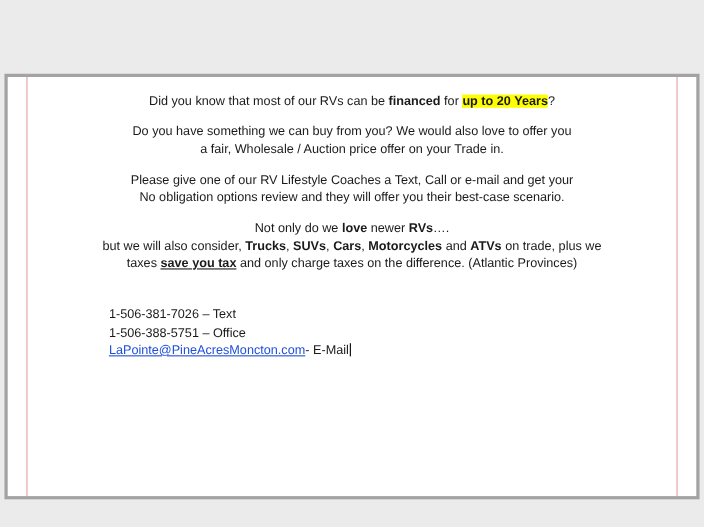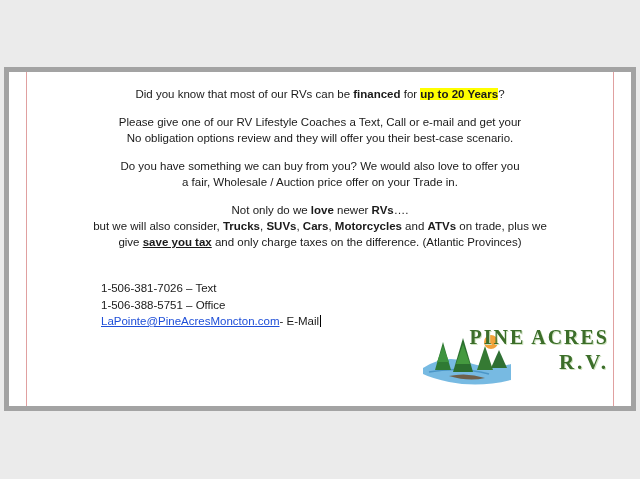--- a/index.html
+++ b/index.html
@@ -27,23 +27,23 @@
     width: 640px;
     height: 479px;
     background: #ebebeb;
   }
   
   .doc-sheet {
     position: absolute;
     left: 4px;
     top: 67px;
     width: 632px;
-    height: 344px;
+    height: 387px;
     background: #ffffff;
-    border: 5px solid #a3a3a3;
+    border: 3px solid #a3a3a3;
     box-sizing: border-box;
   }
   
   .margin-guide {
     position: absolute;
     top: 0;
     bottom: 0;
     width: 1px;
     background: #e0a0a0;
   }
@@ -152,60 +152,41 @@
       <div class="margin-guide left"></div>
       <div class="margin-guide right"></div>
 
       <div class="doc-body">
 
         <p class="para">
           <span>Did you know that most of our RVs can be </span><span class="b">financed</span><span> for </span><span class="hl">up to 20 Years</span><span>?</span>
         </p>
 
         <p class="para">
-          <span>Please give one of our RV Lifestyle Coaches a Text, Call or e-mail and get your</span><br>
-          <span>No obligation options review and they will offer you their best-case scenario.</span>
+          <span>Do you have something we can buy from you? We would also love to offer you</span><br>
+          <span>a fair, Wholesale / Auction price offer on your Trade in.</span>
         </p>
 
         <p class="para">
-          <span>Do you have something we can buy from you? We would also love to offer you</span><br>
-          <span>a fair, Wholesale / Auction price offer on your Trade in.</span>
+          <span>Please give one of our RV Lifestyle Coaches a Text, Call or e-mail and get your</span><br>
+          <span>No obligation options review and they will offer you their best-case scenario.</span>
         </p>
 
         <p class="para tight">
           <span>Not only do we </span><span class="b">love</span><span> newer </span><span class="b">RVs</span><span>….</span><br>
           <span>but we will also consider, </span><span class="b">Trucks</span><span>, </span><span class="b">SUVs</span><span>, </span><span class="b">Cars</span><span>, </span><span class="b">Motorcycles</span><span> and </span><span class="b">ATVs</span><span> on trade, plus we</span><br>
-          <span>give </span><span class="b u">save you tax</span><span> and only charge taxes on the difference. (Atlantic Provinces)</span>
+          <span>taxes </span><span class="b u">save you tax</span><span> and only charge taxes on the difference. (Atlantic Provinces)</span>
         </p>
 
         <div class="contact-block">
           <div class="contact-line">1-506-381-7026 – Text</div>
           <div class="contact-line">1-506-388-5751 – Office</div>
           <div class="contact-line">
             <span class="email-link">LaPointe@PineAcresMoncton.com</span><span class="email-suffix">-  E-Mail</span><span class="caret"></span>
           </div>
         </div>
 
       </div>
 
-      <div class="logo">
-        <svg class="logo-art" viewBox="0 0 96 66" xmlns="http://www.w3.org/2000/svg">
-          <ellipse cx="48" cy="33" rx="46" ry="31" fill="#ffffff"></ellipse>
-          <path d="M4 44 Q26 30 48 38 Q72 47 92 40 L92 56 Q60 64 30 58 Q12 54 4 50 Z" fill="#4aa3d8" opacity="0.75"></path>
-          <path d="M10 48 Q40 42 70 50" stroke="#2f7fb5" stroke-width="1.5" fill="none" opacity="0.6"></path>
-          <path d="M16 46 L24 18 L32 46 Z" fill="#2f7a33"></path>
-          <path d="M18 38 L24 22 L30 38 Z" fill="#3f9440"></path>
-          <path d="M34 48 L44 14 L54 48 Z" fill="#2b6e2f"></path>
-          <path d="M37 40 L44 20 L51 40 Z" fill="#44993f"></path>
-          <path d="M58 46 L66 22 L74 46 Z" fill="#357a33"></path>
-          <path d="M72 44 L80 26 L88 44 Z" fill="#2f7033"></path>
-          <circle cx="72" cy="18" r="7" fill="#f2a23a"></circle>
-          <path d="M30 52 Q48 48 66 54 Q50 58 30 52 Z" fill="#6d4a25" opacity="0.8"></path>
-        </svg>
-        <div class="logo-text">
-          <div class="logo-name">PINE ACRES</div>
-          <div class="logo-sub">R.V.</div>
-        </div>
-      </div>
     </div>
 
   </div>
 </div>
 
 </body></html>

